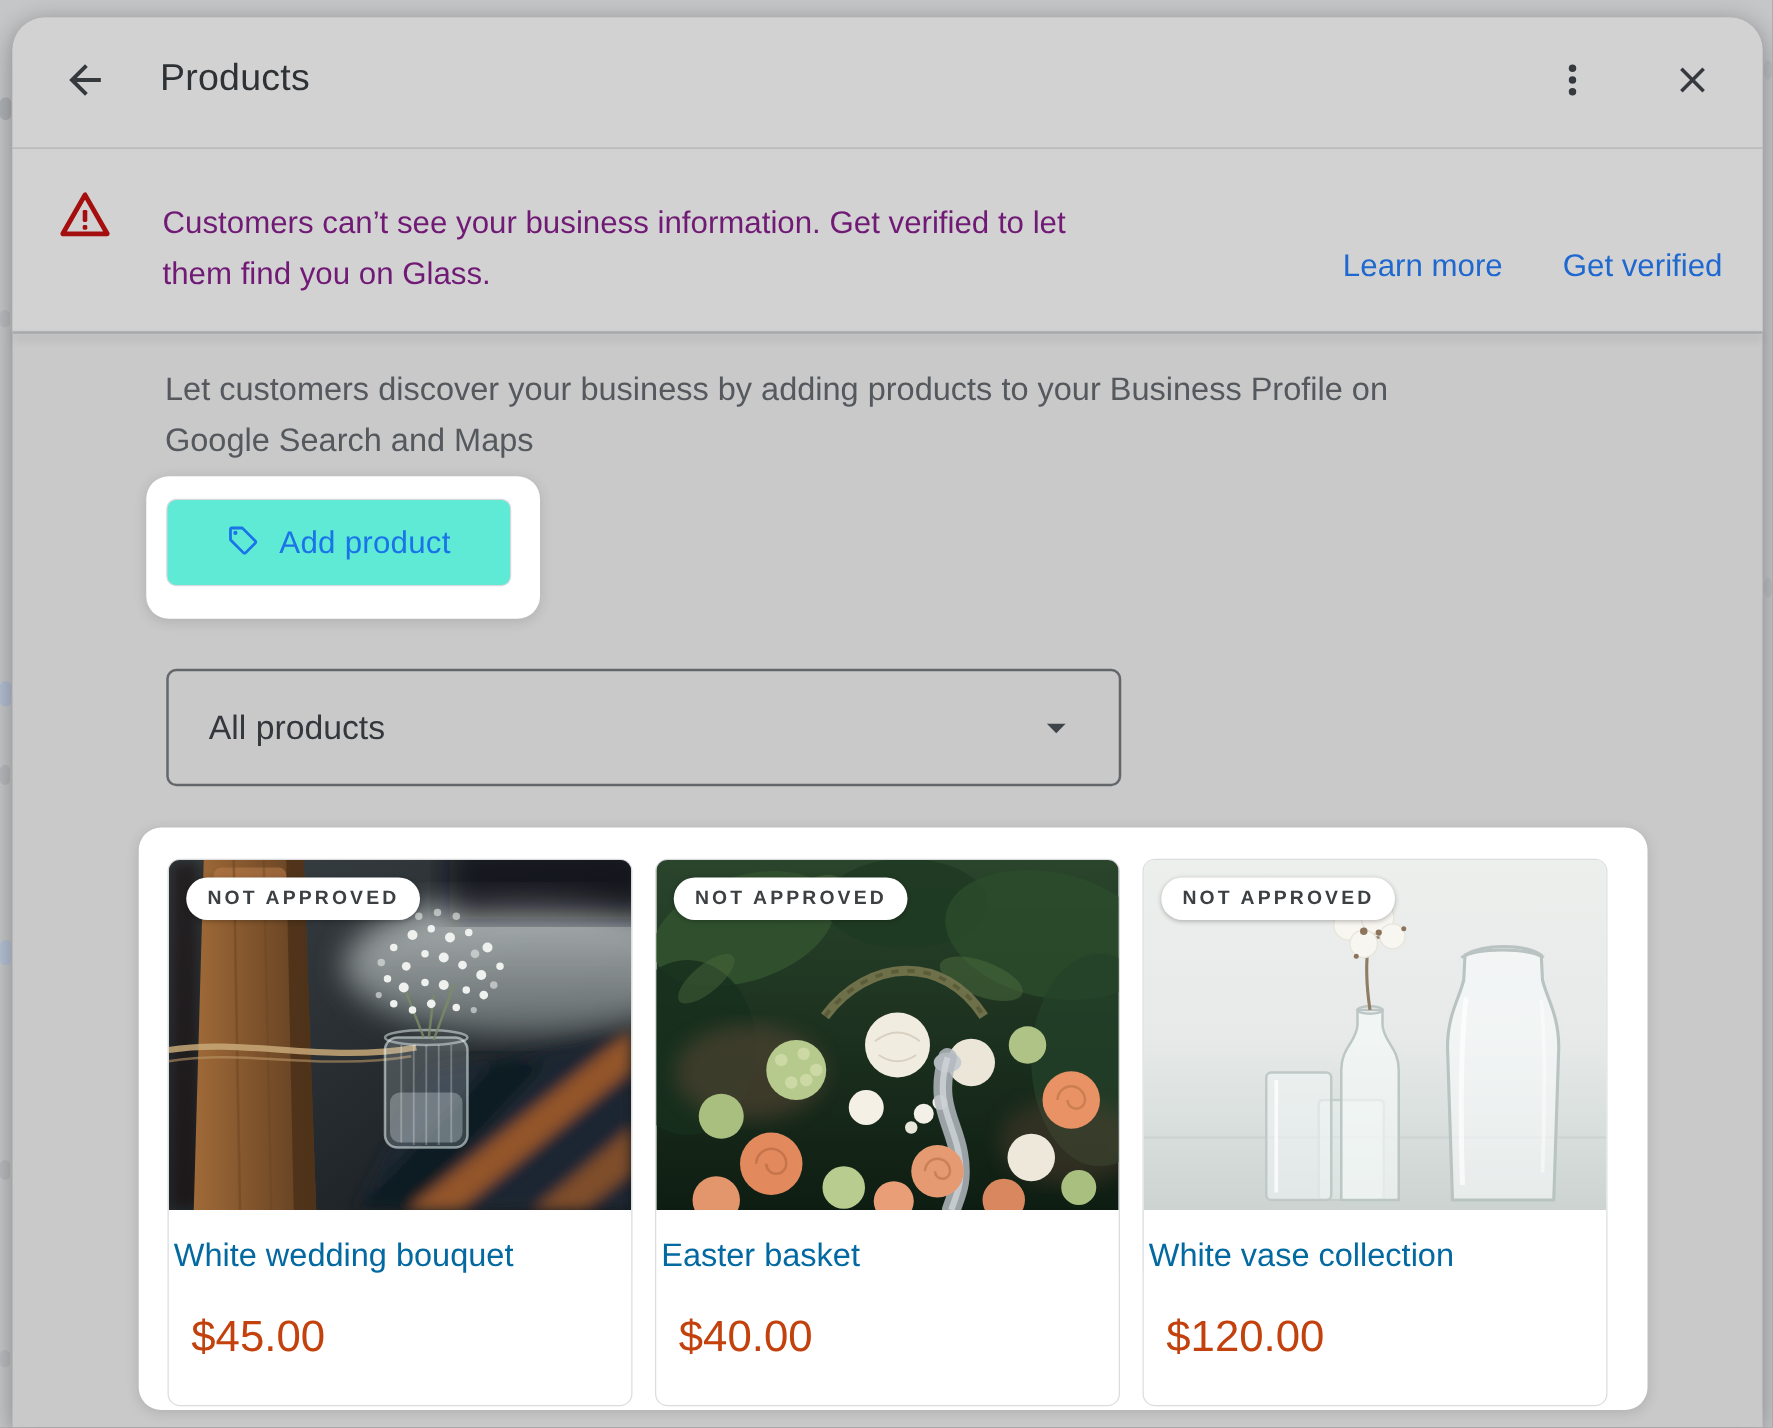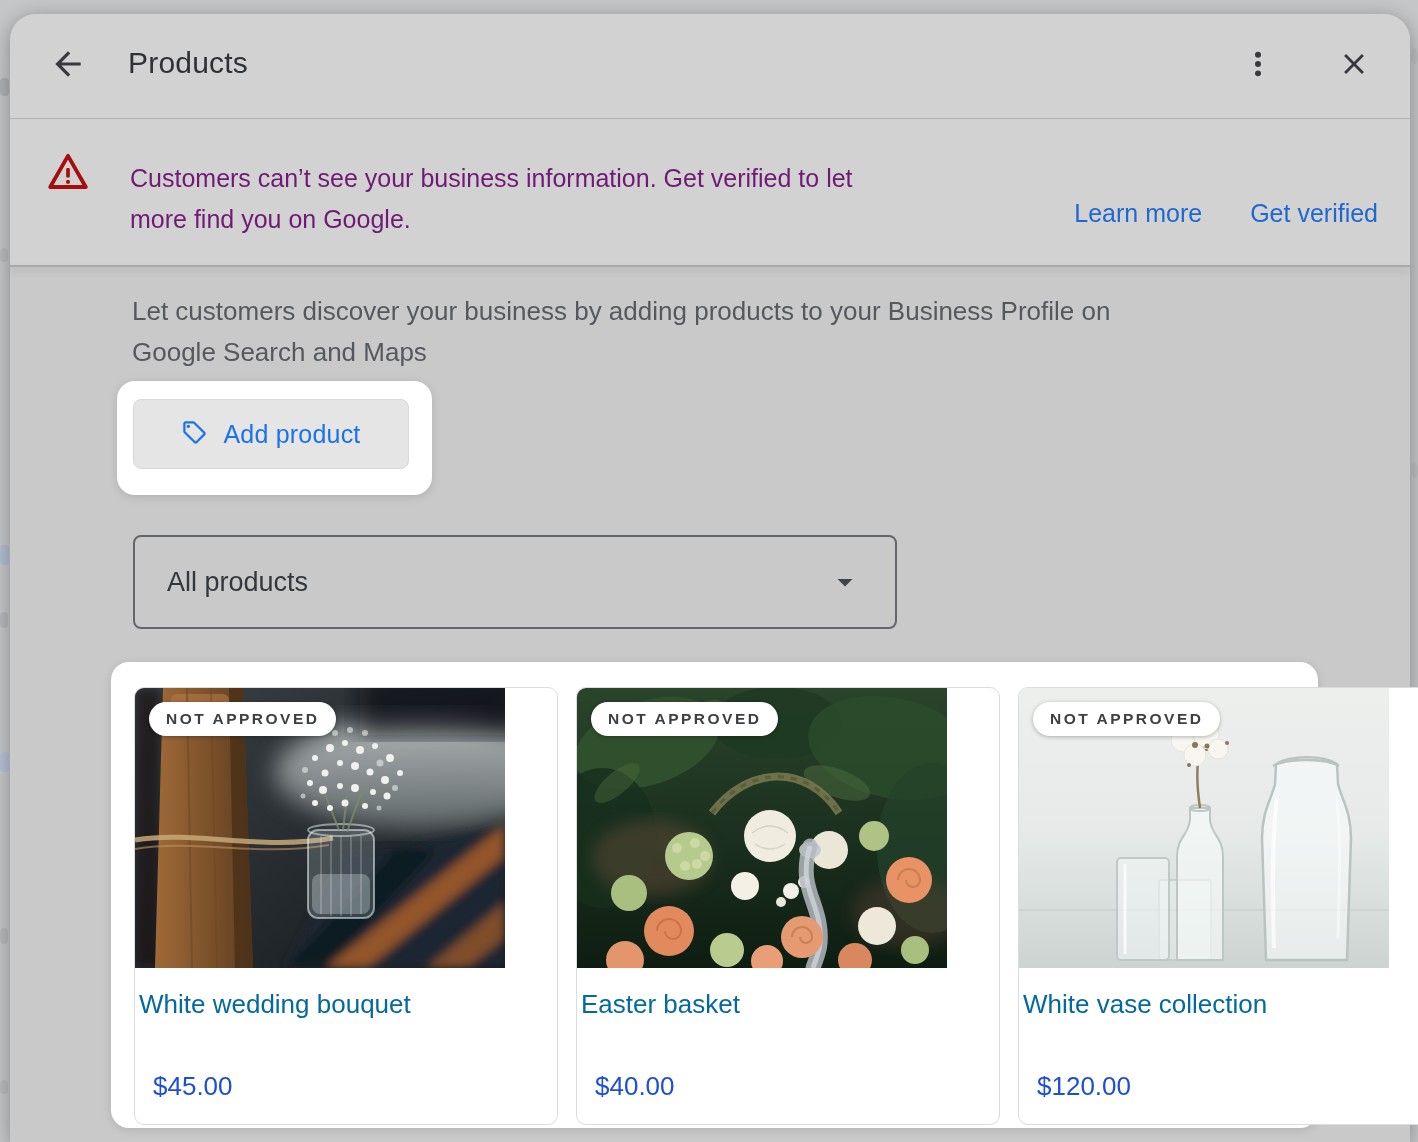--- a/index.html
+++ b/index.html
@@ -35,42 +35,42 @@
   .banner-links a { font-size:25px; font-weight:400; color:#1e68cf; text-decoration:none; cursor:pointer; }
 
   .intro { position:absolute; left:132px; top:291px; font-size:26px; line-height:41px; color:#55595d; }
   .intro span { display:block; }
 
   .spotlight { position:absolute; background:#ffffff; border-radius:18px;
                box-shadow:0 2px 10px rgba(0,0,0,.12); }
   .spotlight-add { left:117px; top:381px; width:315px; height:114px; }
 
   .add-btn { position:absolute; left:133px; top:399px; width:276px; height:70px;
-             background:#e5e5e5; border:1px solid #d7dadd; border-radius:8px;
+             background:#5eead4; border:1px solid #d7dadd; border-radius:8px;
              display:flex; align-items:center; justify-content:center; gap:15px; cursor:pointer; }
   .add-btn .lbl { font-size:25px; font-weight:500; color:#1a73e8; letter-spacing:.2px; }
 
   .dropdown { position:absolute; left:133px; top:535px; width:764px; height:94px;
               border:2px solid #63676b; border-radius:8px; display:flex; align-items:center;
               padding:0 32px; cursor:pointer; }
   .dropdown .val { font-size:27px; color:#34383c; }
   .dropdown .caret { margin-left:auto; display:flex; }
 
   .cards-panel { left:111px; top:662px; width:1207px; height:466px; }
   .cards { position:absolute; left:134px; top:687px; display:flex; gap:18px; }
 
-  .card { width:424px; height:438px; background:#fff; border:1px solid #dadce0;
+  .card { width:372px; height:438px; background:#fff; border:1px solid #dadce0;
           border-radius:10px; overflow:hidden; position:relative; cursor:pointer; }
   .card-img { position:relative; height:280px; }
   .card-img svg { display:block; }
   .badge { position:absolute; top:14px; left:14px; background:#fff; border-radius:20px;
            padding:8px 17px; font-size:15.5px; font-weight:700; letter-spacing:2.5px;
            color:#3c4043; box-shadow:0 1px 4px rgba(0,0,0,.28); white-space:nowrap; }
   .card-name  { margin:21px 4px 0; font-size:26px; font-weight:400; color:#0369a1; }
-  .card-price { margin:51px 18px 0; font-size:26px; color:#1d4ed8; }
+  .card-price { margin:30px 18px 0; font-size:35px; color:#c2410c; }
 </style>
 </head>
 <body>
 
 <div class="screen">
 
   <div class="bb" style="left:0;top:78px;width:9px;height:18px;background:#9ba0a5;"></div>
   <div class="bb" style="left:0;top:248px;width:8px;height:14px;background:#aeb2b6;"></div>
   <div class="bb" style="left:0;top:545px;width:9px;height:20px;background:#a3b7d8;"></div>
   <div class="bb" style="left:0;top:612px;width:8px;height:16px;background:#a9adb1;"></div>
@@ -112,21 +112,21 @@
 
   <span class="warning-icon">
     <svg width="44" height="44" viewBox="0 0 24 24">
       <path d="M12 3.2 2.3 20.2h19.4Z" fill="none" stroke="#a50e0e" stroke-width="2.1" stroke-linejoin="round"></path>
       <rect x="11" y="9.8" width="2" height="5.2" rx=".6" fill="#a50e0e"></rect>
       <rect x="11" y="16.4" width="2" height="2" rx=".6" fill="#a50e0e"></rect>
     </svg>
   </span>
   <div class="banner-text">
     <span>Customers can’t see your business information. Get verified to let</span>
-    <span>more find you on Google.</span>
+    <span>them find you on Glass.</span>
   </div>
   <div class="banner-links">
     <a>Learn more</a>
     <a>Get verified</a>
   </div>
 
   <p class="intro">
     <span>Let customers discover your business by adding products to your Business Profile on</span>
     <span>Google Search and Maps</span>
   </p>

